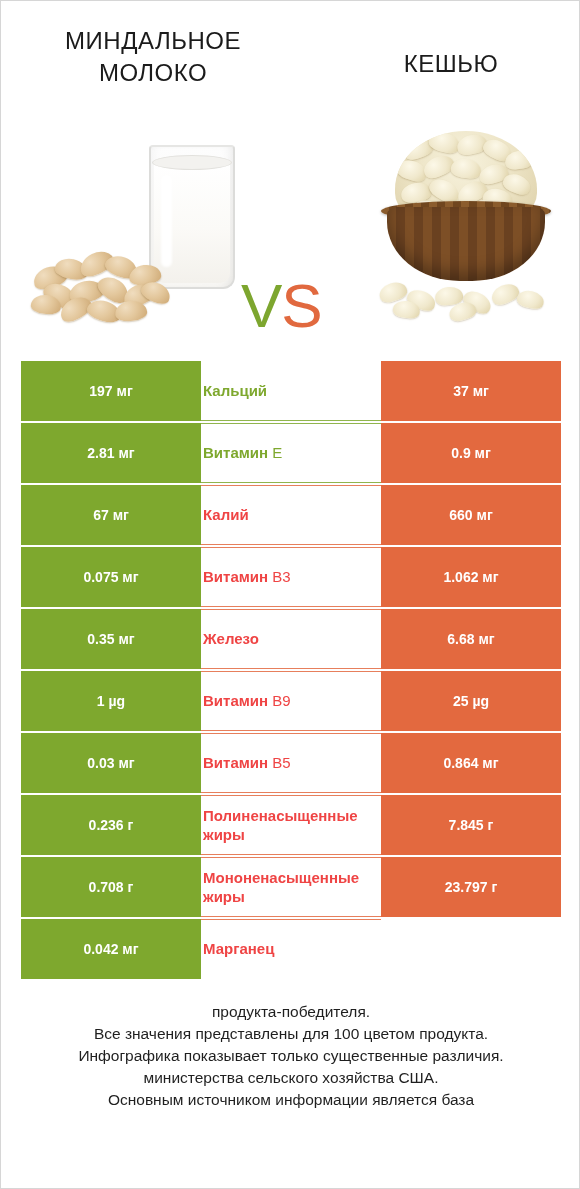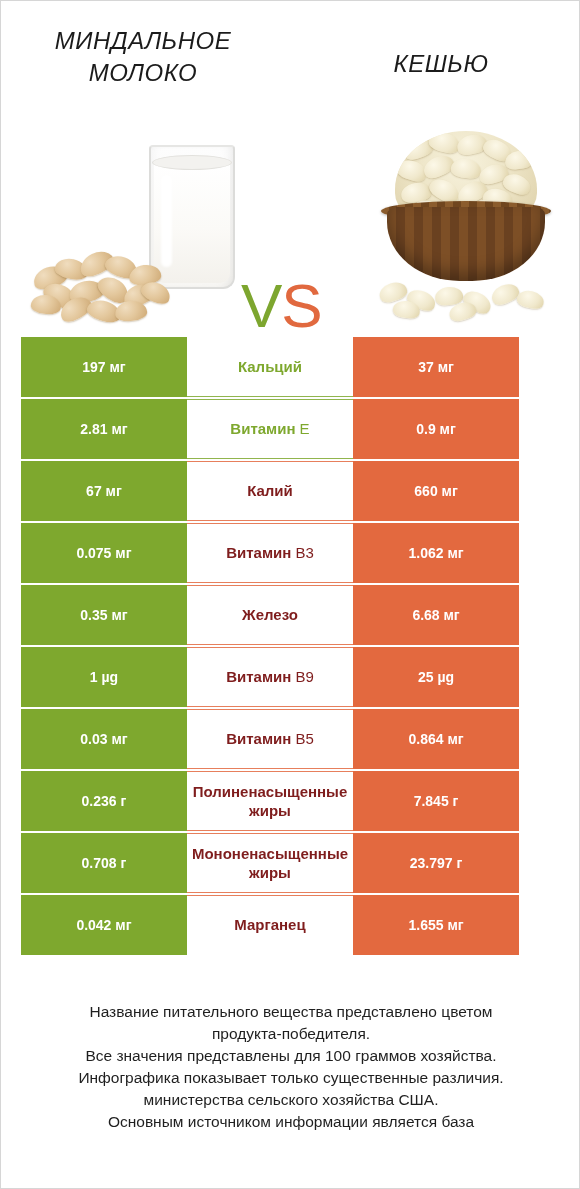--- a/index.html
+++ b/index.html
@@ -16,24 +16,23 @@
     height: 1189px;
     background: #ffffff;
     border: 1px solid #d6d6d6;
     box-sizing: border-box;
     overflow: hidden;
   }
 
   
   .titles {
     position: absolute;
-    top: 0; left: 4px;
+    top: 0; left: 14px;
     width: 544px;
     height: 100px;
-    font-style: italic;
   }
   .title {
     position: absolute;
     top: 24px;
     font-size: 24px;
     font-weight: 400;
     letter-spacing: 0.5px;
     color: #1b1b1b;
     text-align: center;
     line-height: 1.32;
@@ -129,22 +128,22 @@
     font-weight: 400;
     letter-spacing: -1px;
     line-height: 1;
   }
   .vs .v { color: #7da62f; }
   .vs .s { color: #e1693f; }
 
   
   .table {
     position: absolute;
-    left: 20px; top: 336px;
-    width: 498px;
+    left: 20px; top: 360px;
+    width: 540px;
   }
   .row {
     position: relative;
     display: flex;
     align-items: stretch;
     height: 60px;
     margin-bottom: 2px;
   }
   .cell {
     display: flex;
@@ -169,33 +168,33 @@
   }
   .cell-mid {
     width: 180px;
     background: #ffffff;
     position: relative;
     overflow: hidden;
     padding: 0 2px;
   }
   .cell-mid .label {
     width: 100%;
-    text-align: center;
+    text-align: left;
     font-size: 15px;
     font-weight: bold;
     line-height: 1.28;
     white-space: nowrap;
   }
   .cell-mid .label.wrap { white-space: normal; }
   .label .sub {
     font-weight: 400;
   }
   
   .row.win-left  .cell-mid .label { color: #7ea82e; }
-  .row.win-right .cell-mid .label { color: #7f1d1d; }
+  .row.win-right .cell-mid .label { color: #ef4444; }
   .row.win-left  .cell-mid::before,
   .row.win-left  .cell-mid::after  { background: #7ea82e; }
   .row.win-right .cell-mid::before,
   .row.win-right .cell-mid::after  { background: #e3693f; }
   .cell-mid::before, .cell-mid::after {
     content: "";
     position: absolute;
     left: 0; right: 0;
     height: 1px;
     opacity: .85;
@@ -354,26 +353,24 @@
         <div class="cell cell-mid">
           <div class="label wrap">Мононенасыщенные жиры</div>
         </div>
         <div class="cell cell-right">23.797 г</div>
       </div>
       <div class="row win-right">
         <div class="cell cell-left">0.042 мг</div>
         <div class="cell cell-mid">
           <div class="label">Марганец</div>
         </div>
-        <div class="cell cell-right">1.655 мг</div>
       </div>
     </div>
 
   <div class="footer">
-    <p>Название питательного вещества представлено цветом</p>
     <p>продукта-победителя.</p>
-    <p>Все значения представлены для 100 граммов хозяйства.</p>
+    <p>Все значения представлены для 100 цветом продукта.</p>
     <p>Инфографика показывает только существенные различия.</p>
     <p>министерства сельского хозяйства США.</p>
     <p>Основным источником информации является база</p>
   </div>
 
 </div>
 
 </body></html>

